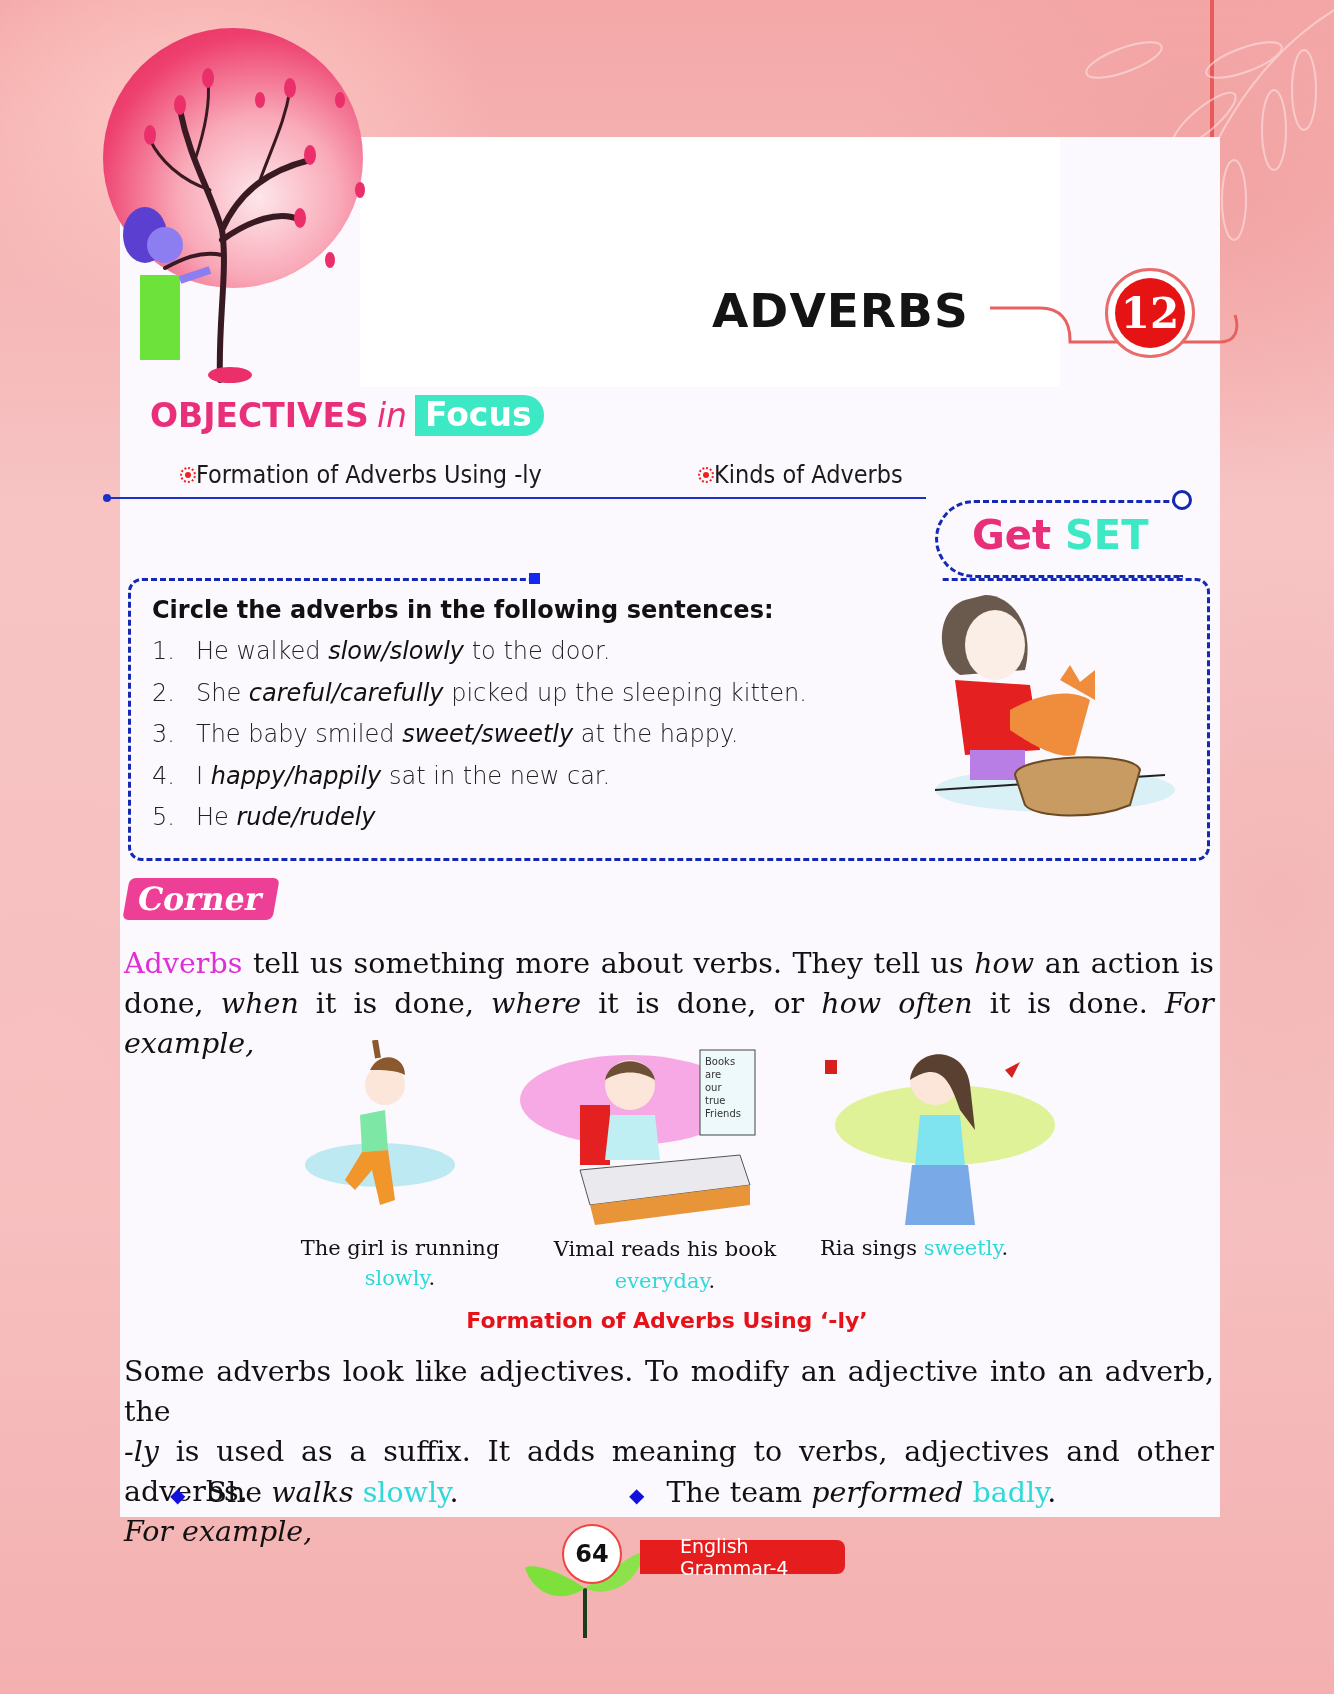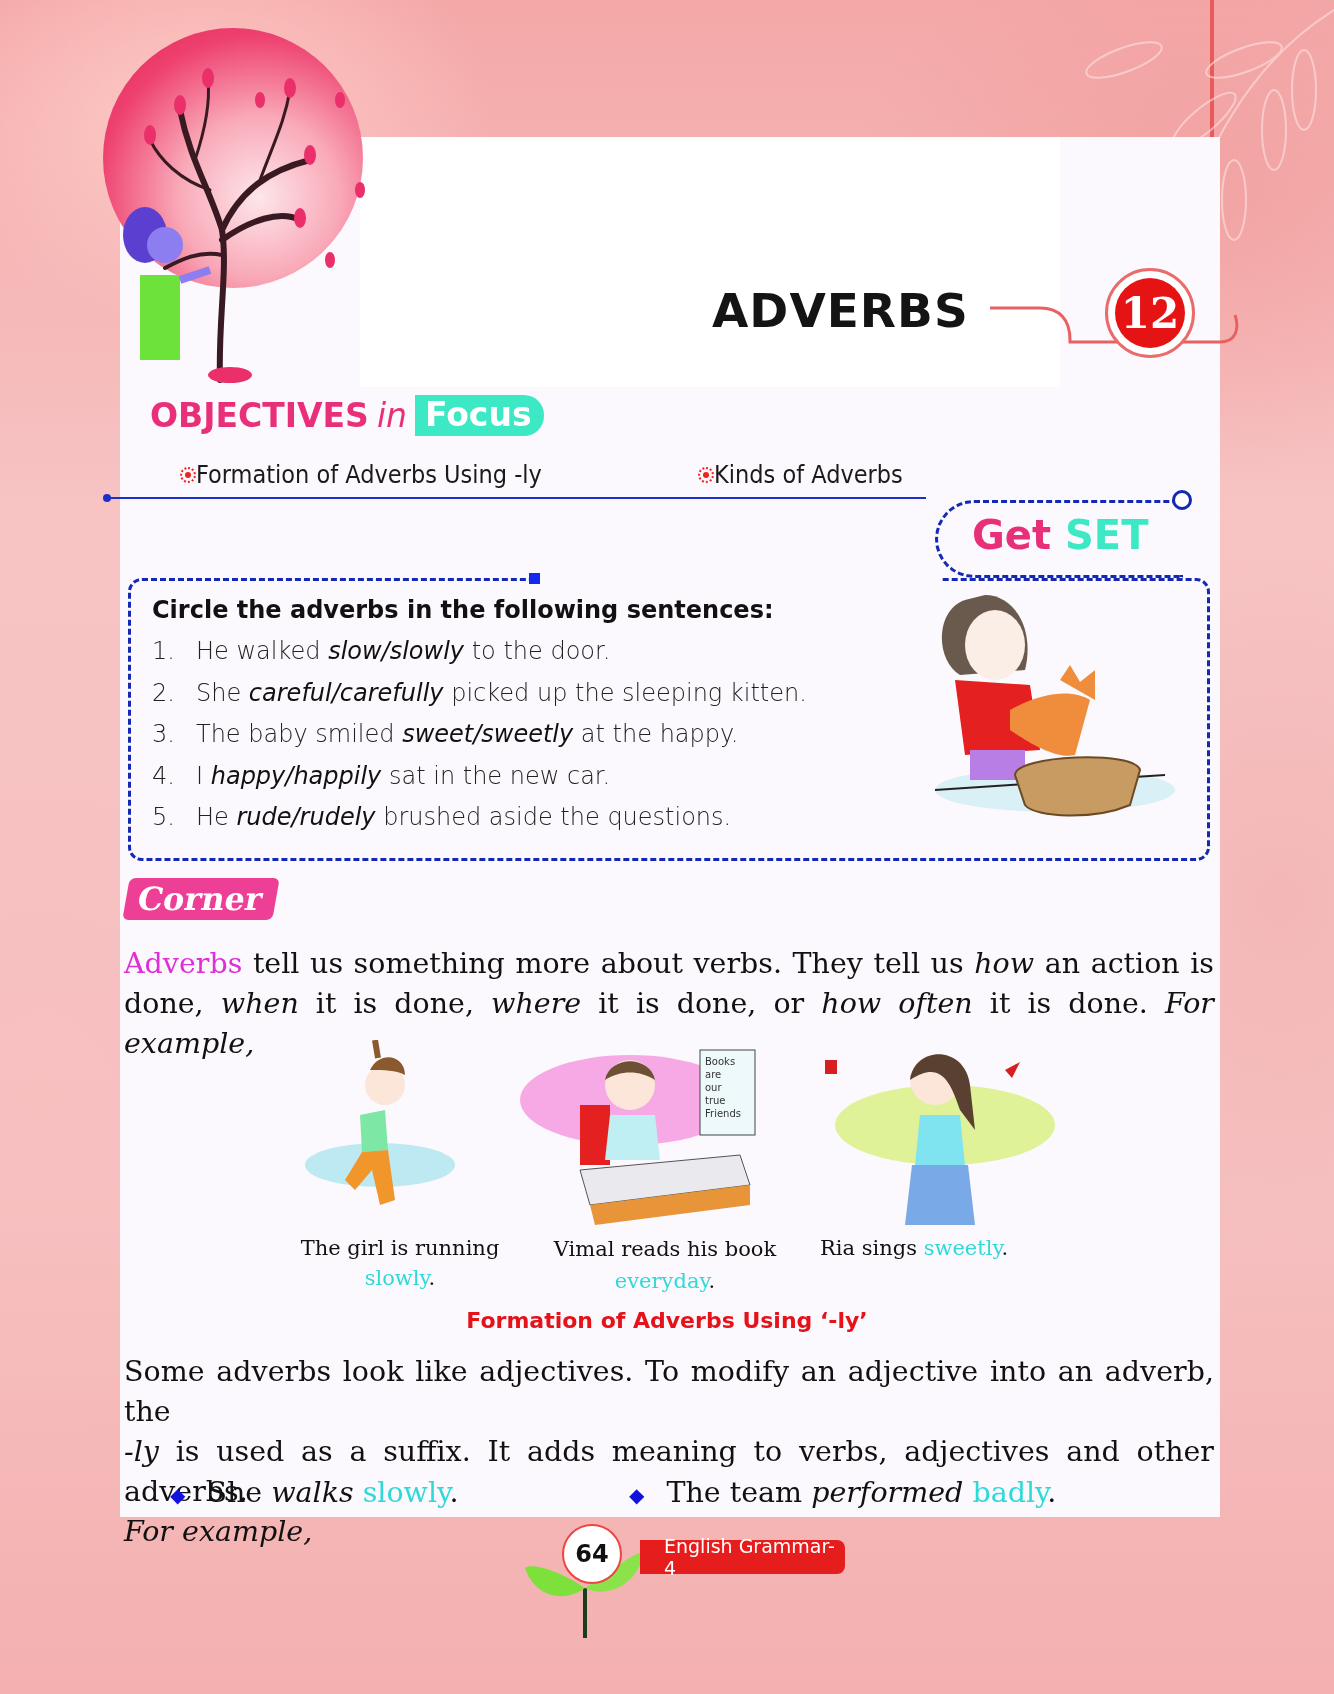--- a/index.html
+++ b/index.html
@@ -89,21 +89,21 @@
   .sub-head { position:absolute; left:0; width:1334px; top:1308px; text-align:center; font-family:"DejaVu Sans", sans-serif; font-weight:900; font-size:22px; color:#e6121a; }
   .p2 { top:1352px; width:1090px; text-align:justify; }
   .examples { position:absolute; top:1476px; left:170px; width:900px; font-family:"DejaVu Serif", serif; font-size:28.5px; color:#111; }
   .ex-bullet { color:#1111dd; font-size:20px; margin-right:22px; }
 
   
   .footer-leaf { position:absolute; left:525px; top:1528px; width:120px; height:120px; }
   .page-num { position:absolute; left:562px; top:1524px; width:56px; height:56px; border-radius:50%; border:2px solid #ef4444; background:#fff;
     font-family:"DejaVu Sans", sans-serif; font-weight:bold; font-size:24px; color:#111; display:flex; align-items:center; justify-content:center; }
   .book-tag { position:absolute; left:640px; top:1540px; height:34px; width:205px; background:#e61d1d; color:#fff; border-radius:0 8px 8px 0;
-    font-family:"DejaVu Sans", sans-serif; font-size:19px; display:flex; align-items:center; padding-left:24px; box-sizing:border-box; }
+    font-family:"DejaVu Sans", sans-serif; font-size:19px; display:flex; align-items:center; padding-left:40px; box-sizing:border-box; }
 </style>
 </head>
 <body>
 
 <div class="bg-wash"></div>
 <div class="vline"></div>
 <svg class="leaves" viewBox="0 0 330 340">
   <g fill="none" stroke="#fde3e3" stroke-width="2">
     <path d="M330 10 C250 60 200 140 150 300"></path>
     <ellipse cx="240" cy="60" rx="40" ry="12" transform="rotate(-20 240 60)"></ellipse>
@@ -211,21 +211,20 @@
   <li>
       <span class="ex-num">4.</span>
       <span style="white-space:pre">I </span>
       <em>happy/happily</em>
       <span style="white-space:pre"> sat in the new car.</span>
     </li>
   <li>
       <span class="ex-num">5.</span>
       <span style="white-space:pre">He </span>
       <em>rude/rudely</em>
-      <span style="white-space:pre"> brushed aside the questions.</span>
     </li>
 </ol>
 <svg class="girl-cat" viewBox="0 0 260 240">
   <ellipse cx="140" cy="200" rx="120" ry="22" fill="#d8f0f6"></ellipse>
   <line x1="20" y1="200" x2="250" y2="185" stroke="#222" stroke-width="2"></line>
   <path d="M50 10 C20 20 20 70 45 85 L110 80 C120 40 100 5 70 5 Z" fill="#6a5a4e"></path>
   <ellipse cx="80" cy="55" rx="30" ry="35" fill="#fbeee6"></ellipse>
   <path d="M40 90 L115 95 L125 160 L50 165 Z" fill="#e52020"></path>
   <path d="M55 160 h55 v30 h-55z" fill="#b97ee6"></path>
   <path d="M95 120 C130 100 160 100 175 110 L160 165 C140 170 110 150 95 140 Z" fill="#f08d3d"></path>

